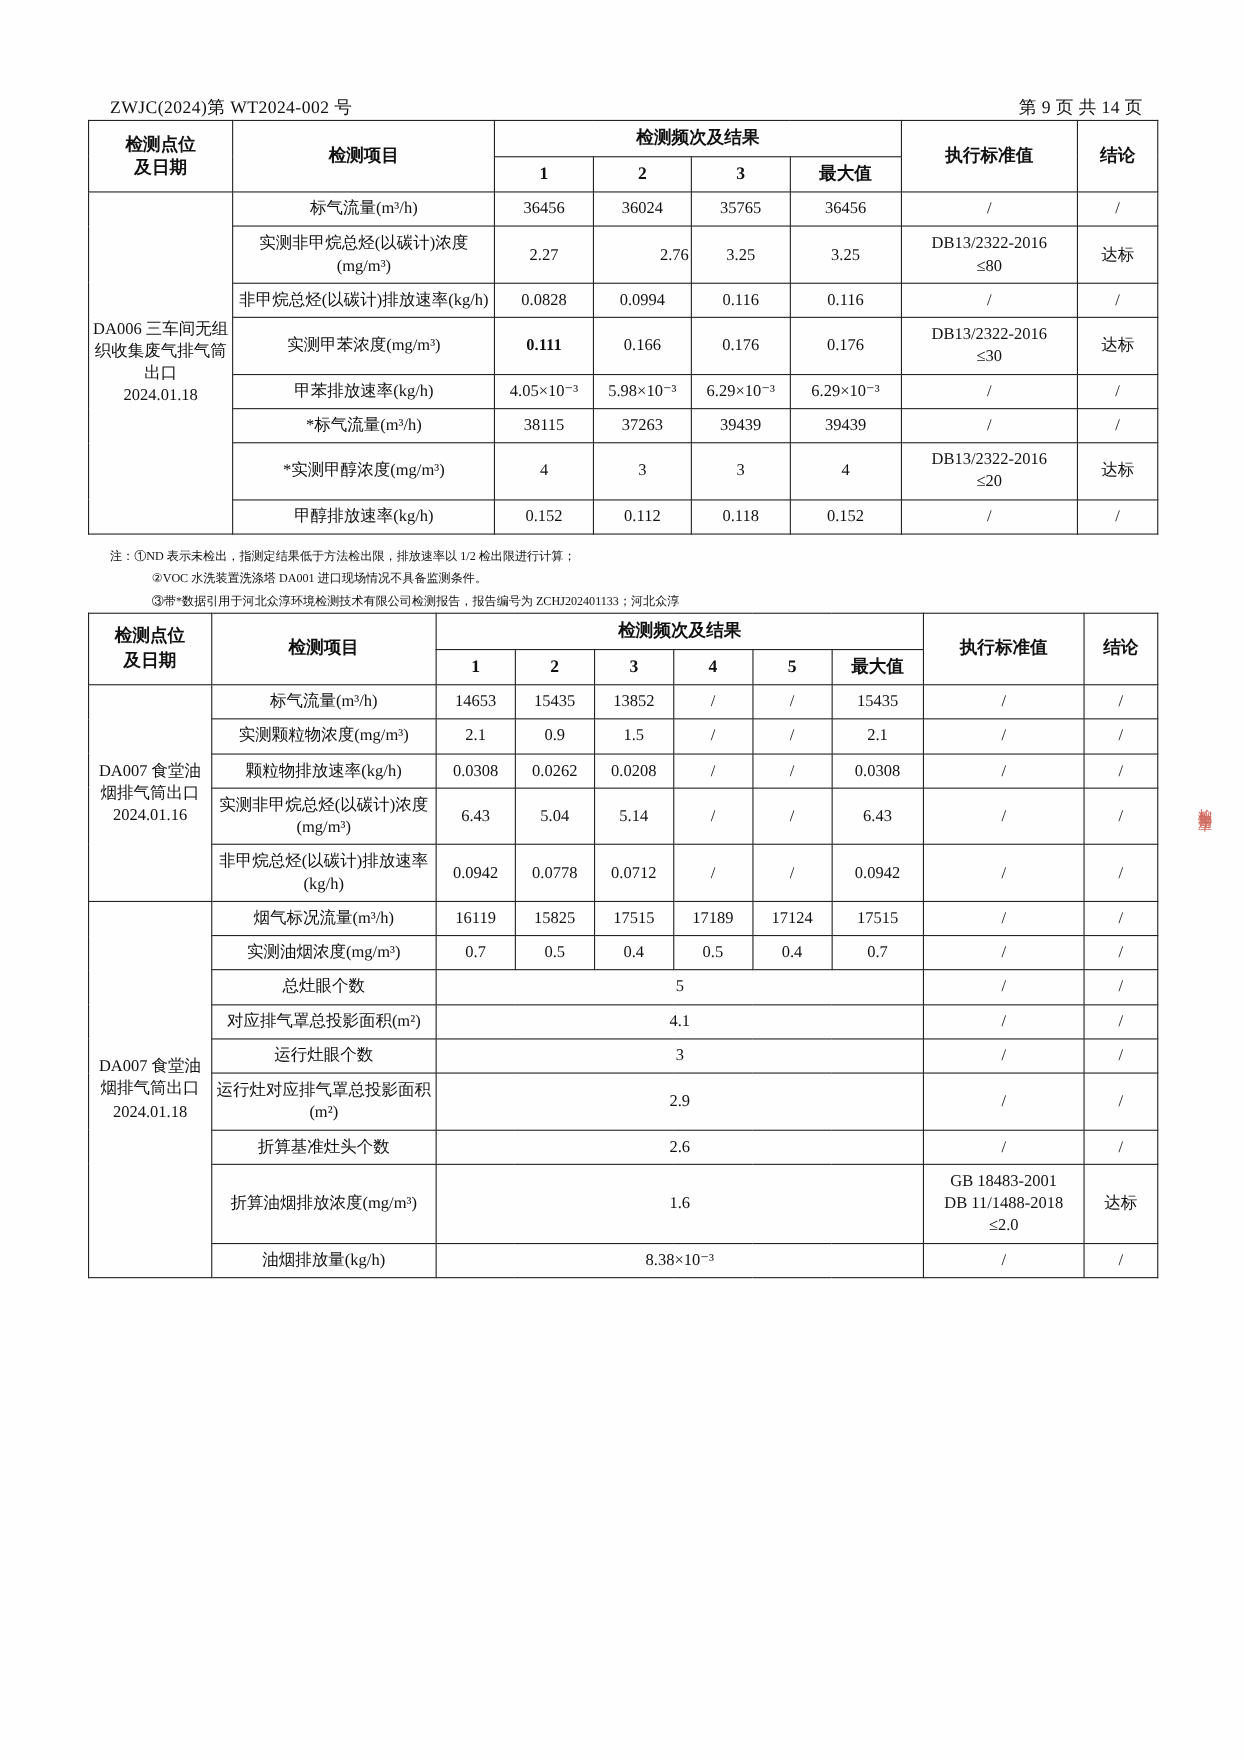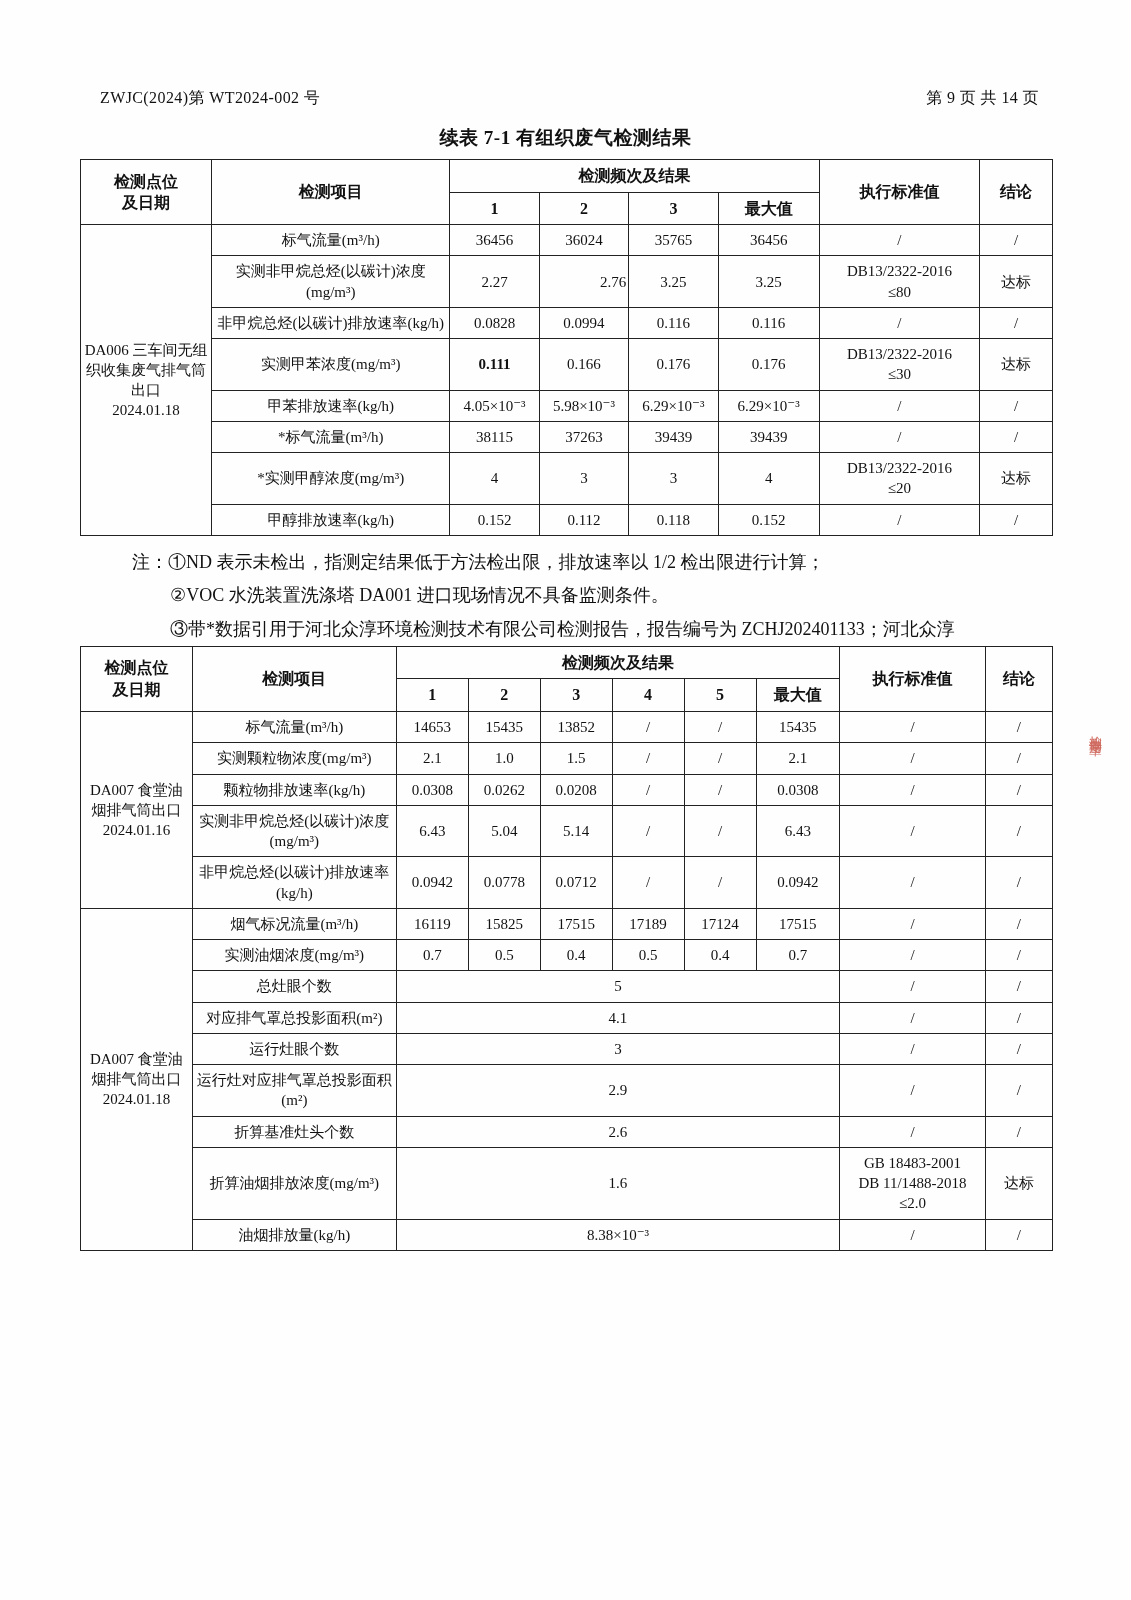--- a/index.html
+++ b/index.html
@@ -70,24 +70,23 @@
     font-size: 15px;
     line-height: 1.6;
   }
   .itemcell {
     font-size: 15px;
     padding-left: 4px;
     padding-right: 4px;
   }
   .notes {
     padding: 10px 78px 0 100px;
-    font-size: 18px;
+    font-size: 11px;
     line-height: 1.85;
     box-sizing: border-box;
-    margin-left: 32px;
   }
   .notes div {
     text-indent: 0;
   }
   .notes .n1 { padding-left: 0; }
   .notes .n2 { padding-left: 38px; }
   .notes .n3 { padding-left: 38px; }
   .notes .n3b { padding-left: 0; }
   .title2 {
     text-align: center;
@@ -114,21 +113,20 @@
 </head>
 <body>
 
 <div class="page">
 
   <div class="header">
     <div class="left">ZWJC(2024)第 WT2024-002 号</div>
     <div class="right">第 9 页  共 14 页</div>
   </div>
 
-  <div class="title">续表 7-1  有组织废气检测结果</div>
 
   <div class="tablewrap">
     <table class="rep">
       <colgroup>
         <col style="width:13.5%">
         <col style="width:24.5%">
         <col style="width:9.2%">
         <col style="width:9.2%">
         <col style="width:9.2%">
         <col style="width:10.4%">
@@ -282,21 +280,21 @@
             <td style="white-space: pre-line; margin-left: 24px;">13852</td>
             <td style="white-space: pre-line;">/</td>
             <td style="white-space: pre-line;">/</td>
             <td style="white-space: pre-line;">15435</td>
             <td style="white-space: pre-line;">/</td>
             <td style="white-space: pre-line;">/</td>
           </tr>
           <tr>
             <td class="itemcell" style="white-space: pre-line;">实测颗粒物浓度(mg/m³)</td>
             <td style="white-space: pre-line;">2.1</td>
-            <td style="white-space: pre-line;">1.0</td>
+            <td style="white-space: pre-line;">0.9</td>
             <td style="white-space: pre-line;">1.5</td>
             <td style="white-space: pre-line;">/</td>
             <td style="white-space: pre-line;">/</td>
             <td style="white-space: pre-line;">2.1</td>
             <td style="white-space: pre-line;">/</td>
             <td style="white-space: pre-line;">/</td>
           </tr>
           <tr>
             <td class="itemcell" style="white-space: pre-line;">颗粒物排放速率(kg/h)</td>
             <td style="white-space: pre-line;">0.0308</td>

